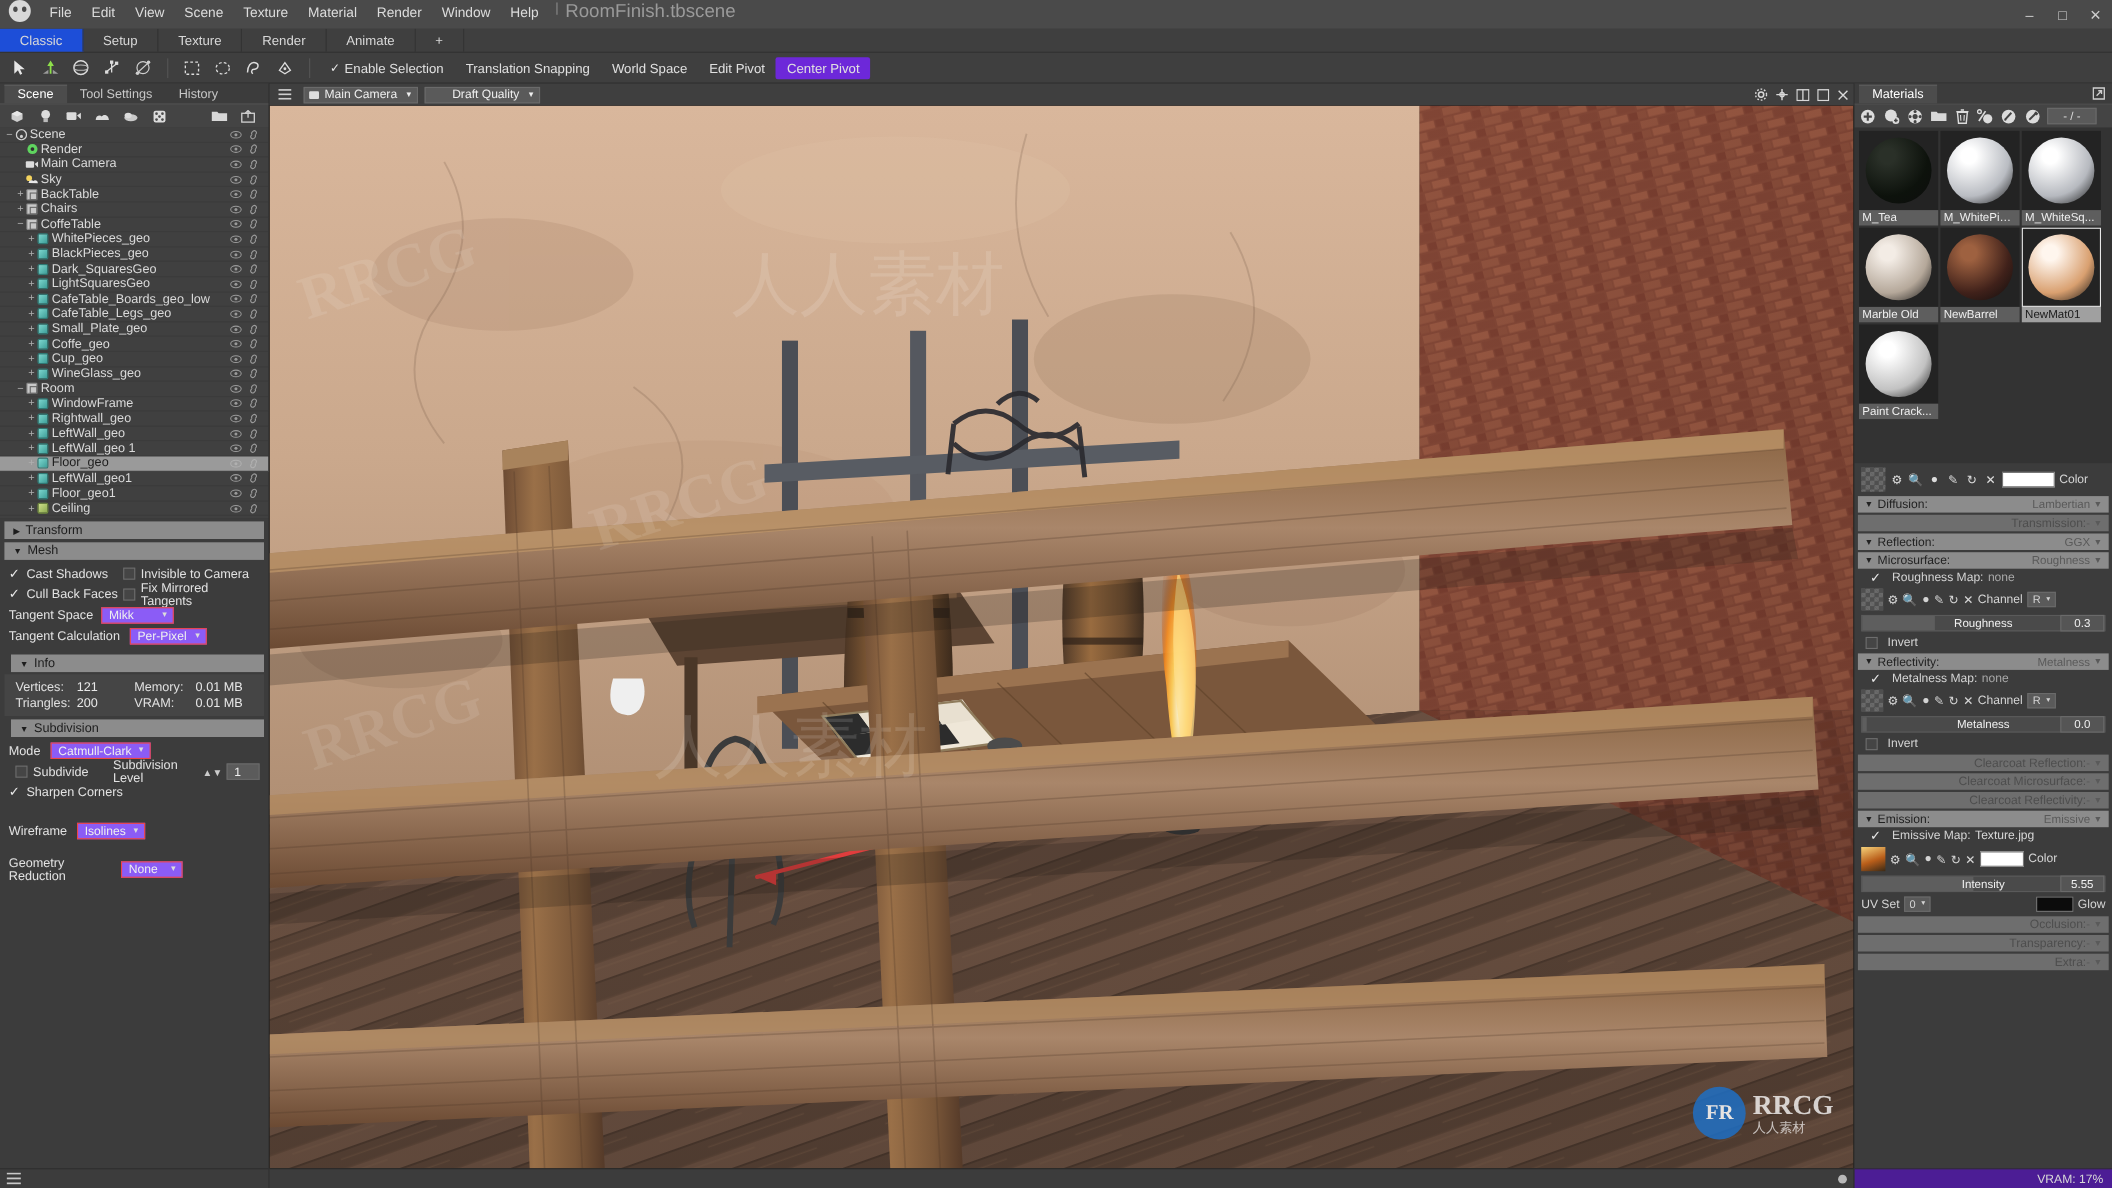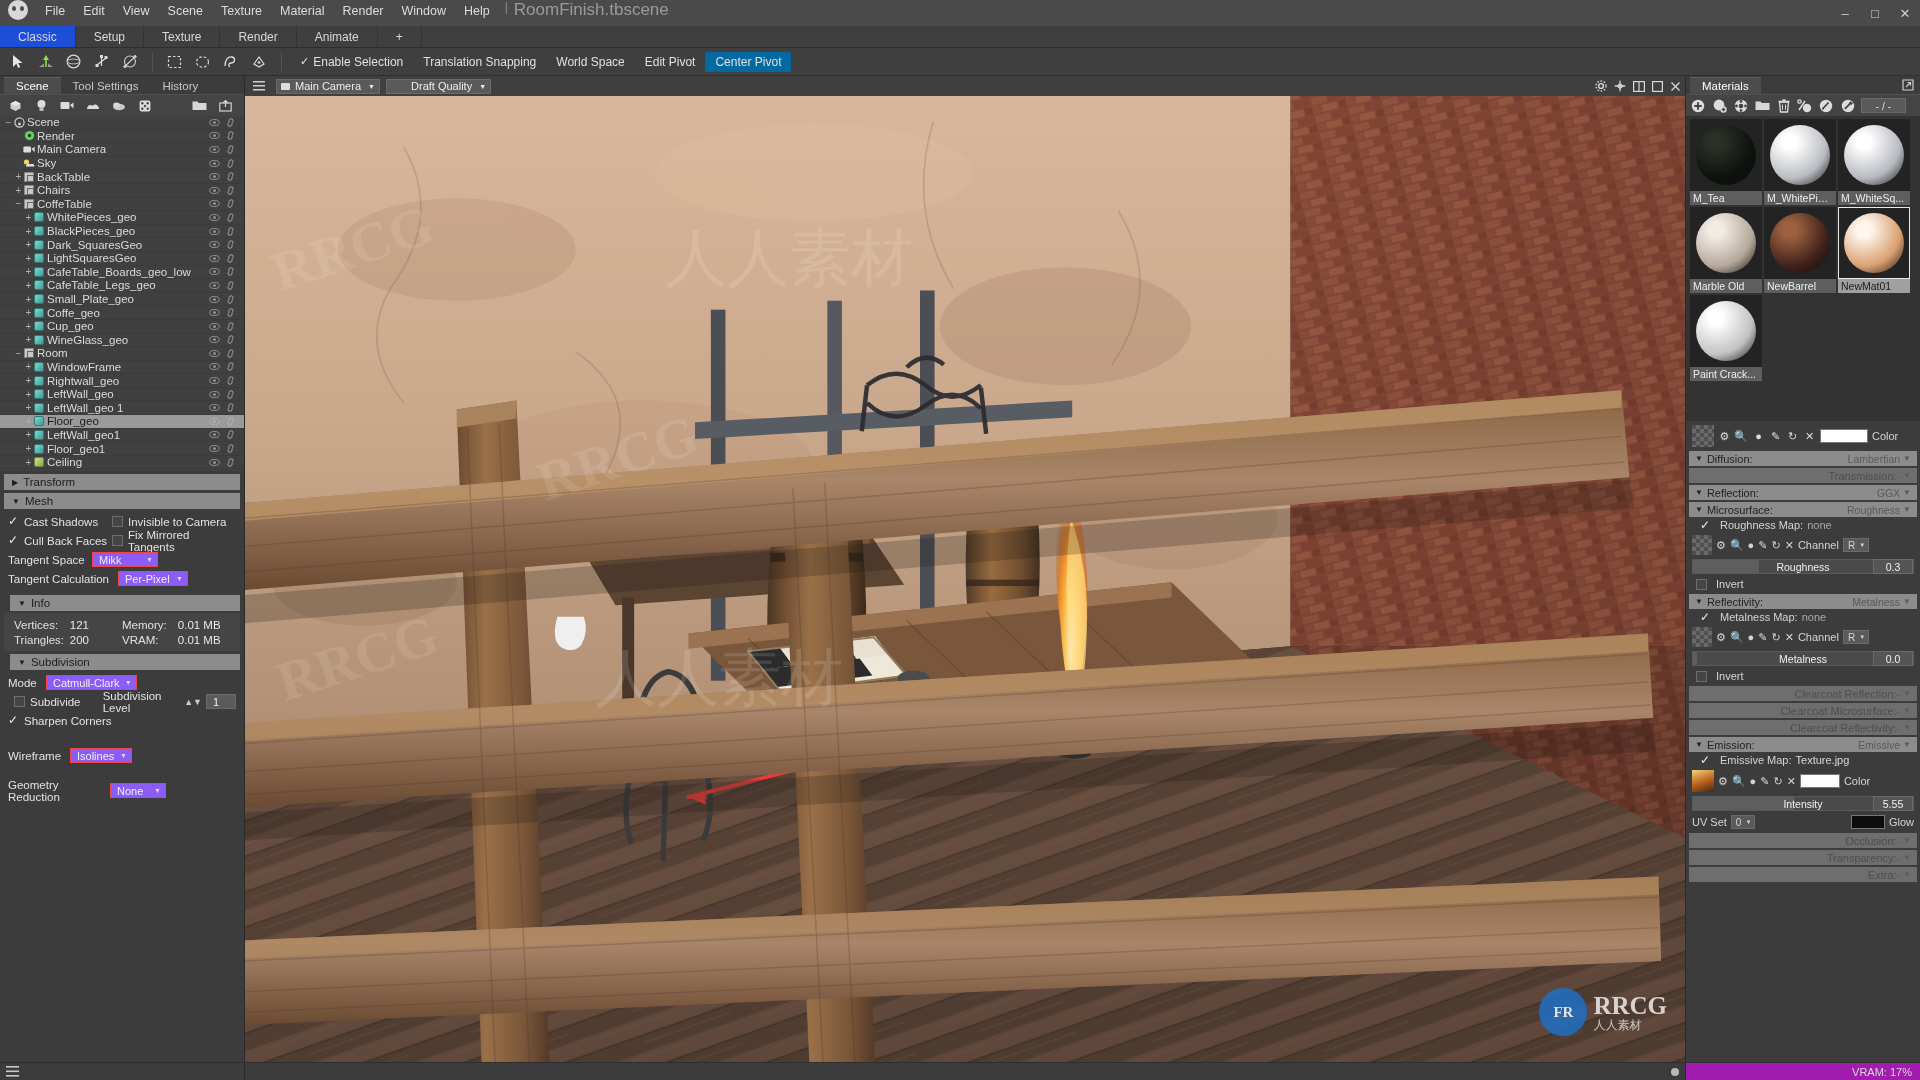--- a/index.html
+++ b/index.html
@@ -29,21 +29,21 @@
   .layoutbar .lt { padding:0 18px; display:flex; align-items:center; font-size:12px; color:#d8d8d8; border-right:1px solid #333; }
   .layoutbar .lt.active { background:#1d4ed8; }
 
   
   .toolbar { height:28px; background:#3f3f3f; display:flex; align-items:center; flex:0 0 28px; border-bottom:1px solid #2e2e2e; padding-left:4px;}
   .tbtn { width:27px; height:24px; display:flex; align-items:center; justify-content:center; margin-right:1px; border-radius:2px;}
   .tbtn svg{ display:block; }
   .tbsep { width:1px; height:18px; background:#555; margin:0 8px; }
   .togitem { display:flex; align-items:center; padding:0 10px; height:20px; font-size:12px; color:#e0e0e0; }
   .togitem.on .chk { color:#e8e8e8; margin-right:4px; font-size:11px;}
-  .togitem.btn { background:#0369a1; border-radius:2px; }
+  .togitem.btn { background:#6d28d9; border-radius:2px; }
 
   
   .mainrow { flex:1 1 auto; display:flex; min-height:0; }
 
   
   .left { width:245px; flex:0 0 245px; background:#3c3c3c; display:flex; flex-direction:column; border-right:1px solid #2a2a2a;}
   .paneltabs { height:18px; display:flex; align-items:flex-end; background:#3c3c3c; padding-left:4px;}
   .ptab { padding:2px 12px 2px; font-size:11.5px; color:#c8c8c8; }
   .ptab.active { background:#4c4c4c; color:#fff; border-top:1px solid #5d5d5d;}
   .treetoolbar { height:22px; display:flex; align-items:center; background:#444; padding-left:4px; gap:4px; border-top:1px solid #505050;}
@@ -113,27 +113,27 @@
       background-size:8px 8px; background-position:0 0,4px 4px; flex:0 0 22px;}
   .iconrow{display:flex; align-items:center; gap:4px;}
   .iconrow .ic{ width:13px; height:13px; display:flex; align-items:center; justify-content:center; color:#dcdcdc; font-size:11px;}
   .swatch{ width:48px; height:14px; background:#fff; border:1px solid #777;}
   .slider{ position:relative; height:15px; background:#4a4a4a; border:1px solid #5a5a5a; flex:1 1 auto; display:flex; align-items:center; justify-content:center; font-size:10.5px; color:#f0f0f0;}
   .slider .fill{ position:absolute; left:0; top:0; bottom:0; background:#5e5e5e;}
   .slider .val{ position:absolute; right:0; top:-1px; bottom:-1px; width:40px; background:#555; border:1px solid #6a6a6a; display:flex; align-items:center; justify-content:center; font-size:10.5px;}
   .slider .lbl{ position:relative; z-index:2;}
   .chancombo{ background:#5a5a5a;border:1px solid #6a6a6a;height:14px;padding:0 13px 0 4px;font-size:10px;position:relative;display:inline-flex;align-items:center;}
   .chancombo::after{content:"\25BC";position:absolute;right:3px;font-size:6px;}
-  .rstatus{ height:18px; background:#a21caf; display:flex; align-items:center; justify-content:flex-end; padding-right:8px; font-size:11px; color:#d8d8d8; flex:0 0 18px; border-top:1px solid #2e2e2e;}
+  .rstatus{ height:18px; background:#4c1d95; display:flex; align-items:center; justify-content:flex-end; padding-right:8px; font-size:11px; color:#d8d8d8; flex:0 0 18px; border-top:1px solid #2e2e2e;}
 
   
   .wm { position:absolute; pointer-events:none; color:rgba(255,255,255,0.10); font-weight:bold; font-family:"Liberation Serif", serif; }
   .wm2 { position:absolute; pointer-events:none; color:rgba(255,255,255,0.13); font-family:"DejaVu Sans", sans-serif;}
   .rrcglogo{position:absolute; right:18px; bottom:26px; display:flex; align-items:center; gap:6px; opacity:.85;}
-  .rrcgcircle{width:48px;height:48px;border-radius:50%;background:#1f6fc4;display:flex;align-items:center;justify-content:center;color:#fff;font-weight:bold;font-size:15px;font-family:"Liberation Serif",serif;}
+  .rrcgcircle{width:48px;height:48px;border-radius:50%;background:#1f6fc4;display:flex;align-items:center;justify-content:center;color:#fff;font-weight:bold;font-size:19px;font-family:"Liberation Serif",serif;}
 </style>
 </head>
 <body>
 
 <div class="app">
 
   <div class="menubar">
     <div class="logo"></div>
     <div class="mi">File</div>
     <div class="mi">Edit</div>

